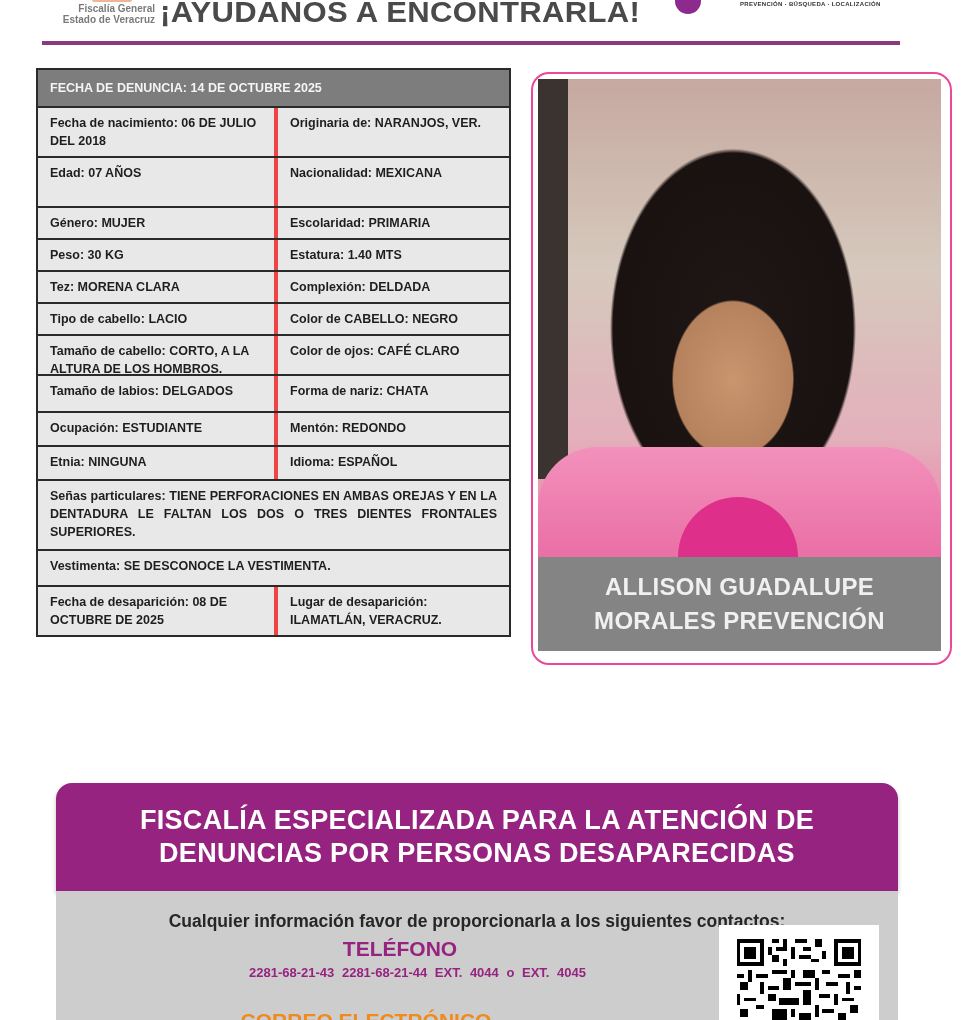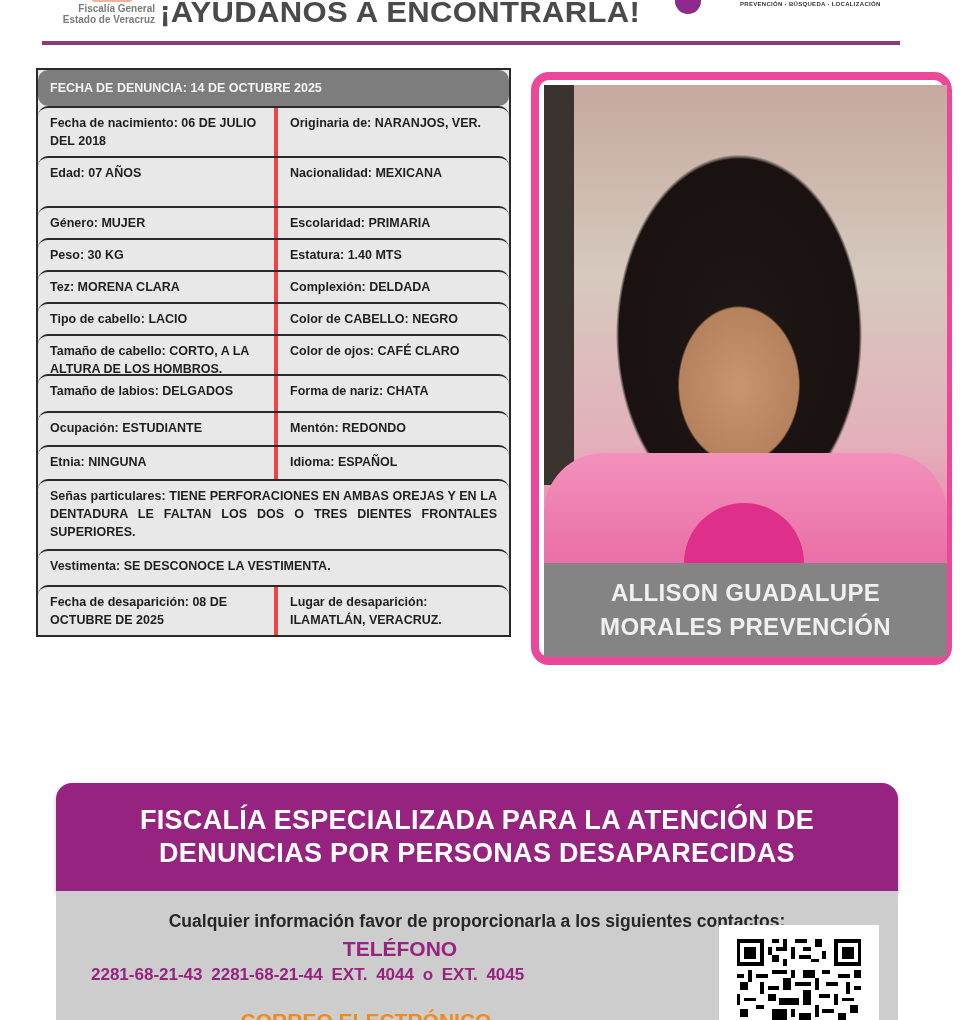--- a/index.html
+++ b/index.html
@@ -10,51 +10,51 @@
   .header { position: absolute; left: 0; top: 0; width: 978px; height: 48px; }
   .logo-text { position: absolute; left: 50px; top: 3px; width: 105px; font-size: 10px; line-height: 11px; color: #7a7a7a; font-weight: bold; text-align: right; }
   .logo-mark { position: absolute; left: 92px; top: -6px; width: 40px; height: 8px; background: #e9a27a; border-radius: 2px; opacity: .8; }
   .headline { position: absolute; left: 160px; top: -4px; font-size: 29px; font-weight: 900; color: #4a4a4a; letter-spacing: 0.3px; font-family: "Liberation Sans", sans-serif; transform: scaleX(1.07); transform-origin: left top; }
   .v-symbol { position: absolute; left: 675px; top: -12px; width: 26px; height: 26px; background: #8e2a8e; border-radius: 0 0 50% 50%; }
   .tagline { position: absolute; left: 740px; top: 1px; font-size: 6px; font-weight: bold; color: #333; letter-spacing: 0.3px; }
   .rule { position: absolute; left: 42px; top: 41px; width: 858px; height: 4px; background: #8b3a7e; }
 
   
   .table { position: absolute; left: 36px; top: 68px; width: 475px; border: 2px solid #2a2a2a; background: #e8e8e8; }
-  .row { display: flex; border-top: 2px solid #2a2a2a; border-radius: 10px; }
+  .row { display: flex; border-top: 2px solid #2a2a2a; }
   .row:first-child { border-top: none; }
   .cell { padding: 6px 12px; font-size: 12.5px; font-weight: bold; color: #1e1e1e; line-height: 18px; }
   .cell.left { width: 240px; border-right: 4px solid #ef4444; }
   .cell.right { flex: 1; }
   .cell.full { flex: 1; }
   .cell.justify { text-align: justify; }
   .header-row { background: #7d7d7d; height: 36px; }
   .header-row .cell { color: #f4f4f4; padding-top: 9px; }
 
   
-  .photo-card { position: absolute; left: 531px; top: 72px; width: 421px; height: 593px; border: 8px solid #ec4899; border-radius: 18px; background: #ffffff; padding: 5px; }
+  .photo-card { position: absolute; left: 531px; top: 72px; width: 421px; height: 593px; border: 2px solid #ec4899; border-radius: 18px; background: #ffffff; padding: 5px; }
   .photo { width: 403px; height: 478px; background:
       radial-gradient(ellipse 85px 110px at 195px 300px, #c8956f 0%, #b6815d 70%, transparent 72%),
       radial-gradient(ellipse 150px 220px at 195px 250px, #1e1715 0%, #191210 80%, transparent 82%),
       linear-gradient(180deg, #c6a9a0 0%, #d6c9bd 40%, #e3b0bb 75%, #ef79a8 100%);
     position: relative; overflow: hidden; }
   .photo .sweater { position: absolute; left: 0; bottom: 0; width: 403px; height: 110px; background: linear-gradient(180deg, #f291bb, #ea6fa6); border-radius: 60px 60px 0 0; }
   .photo .neck { position: absolute; left: 140px; bottom: 0; width: 120px; height: 60px; background: #de2f8a; border-radius: 60px 60px 0 0; }
   .photo .left-post { position: absolute; left: 0; top: 0; width: 30px; height: 400px; background: #3a3330; }
   .name-banner { width: 403px; height: 94px; background: #848484; display: flex; flex-direction: column; align-items: center; justify-content: center; margin-top: 0; }
   .name-line { color: #f0f0f0; font-size: 24px; font-weight: bold; line-height: 34px; letter-spacing: 0.3px; }
 
   
   .contact { position: absolute; left: 56px; top: 783px; width: 842px; height: 237px; }
   .contact-title { height: 108px; background: #96237f; border-radius: 16px 16px 0 0; display: flex; flex-direction: column; align-items: center; justify-content: center; box-shadow: 0 3px 4px rgba(0,0,0,.25); }
   .contact-title-line { color: #ffffff; font-size: 27px; font-weight: 900; line-height: 33px; letter-spacing: 0.3px; }
   .contact-body { height: 129px; background: #cdcdcd; position: relative; }
   .contact-intro { position: absolute; left: 0; top: 20px; width: 842px; text-align: center; font-size: 17.5px; font-weight: bold; color: #262626; }
   .phone-label { position: absolute; left: 0; top: 46px; width: 688px; text-align: center; font-size: 21px; font-weight: 900; color: #96237f; }
-  .phone-numbers { position: absolute; left: 0; top: 74px; width: 688px; text-align: left; font-size: 17px; font-weight: 900; color: #96237f; word-spacing: 4px; padding-left: 35px; }
+  .phone-numbers { position: absolute; left: 0; top: 74px; width: 688px; text-align: center; font-size: 13px; font-weight: 900; color: #96237f; word-spacing: 4px; padding-left: 35px; }
   .email-label { position: absolute; left: 0; top: 118px; width: 620px; text-align: center; font-size: 21px; font-weight: 900; color: #f08a1c; }
   .qr { position: absolute; left: 663px; top: 34px; width: 160px; height: 110px; background: #ffffff; padding: 14px 16px; }
   .qr svg { display: block; }
 </style>
 </head>
 <body>
 
 <div class="header">
   <div class="logo-mark"></div>
   <div class="logo-text">

